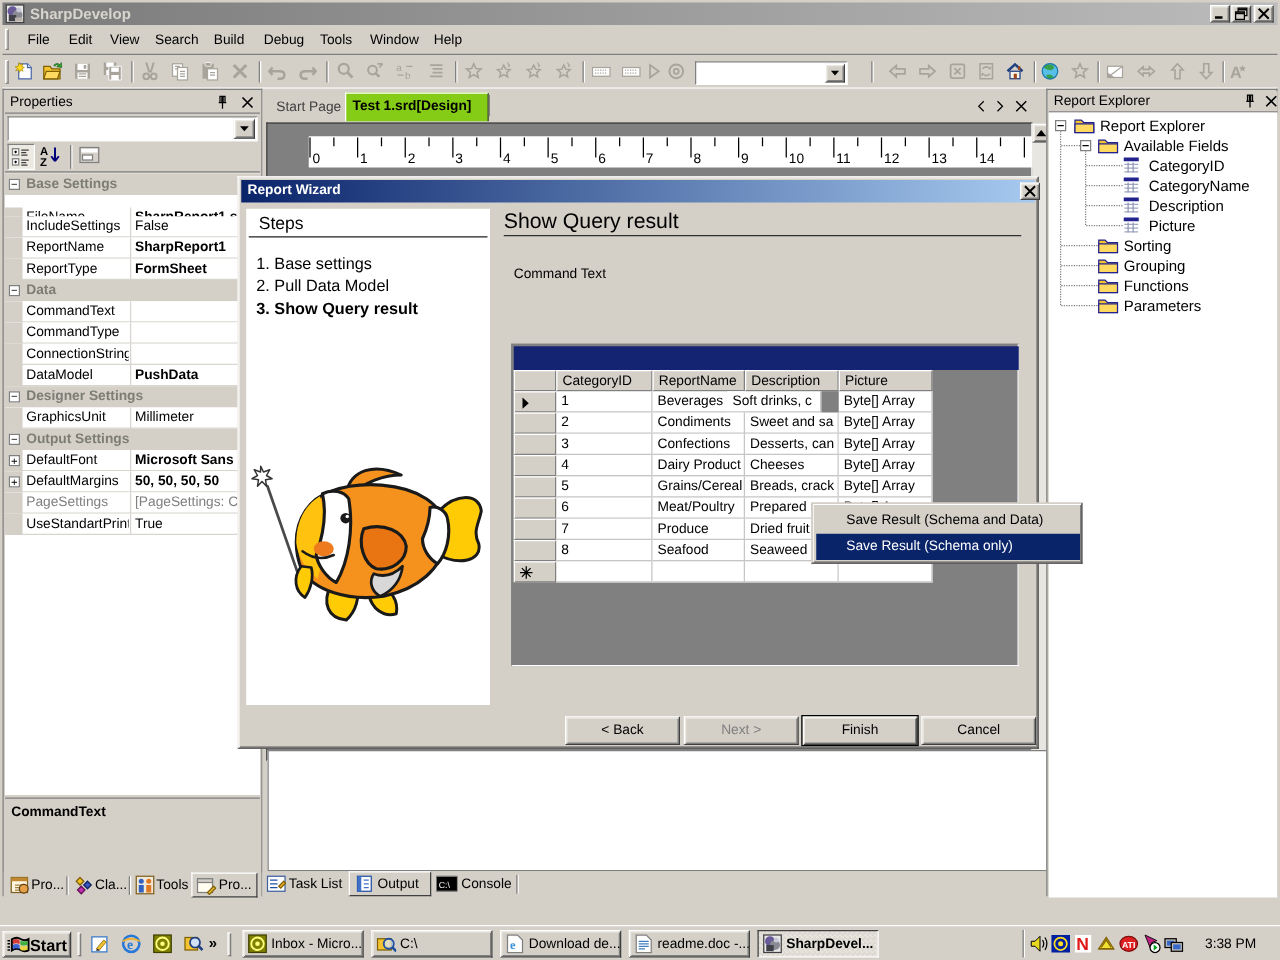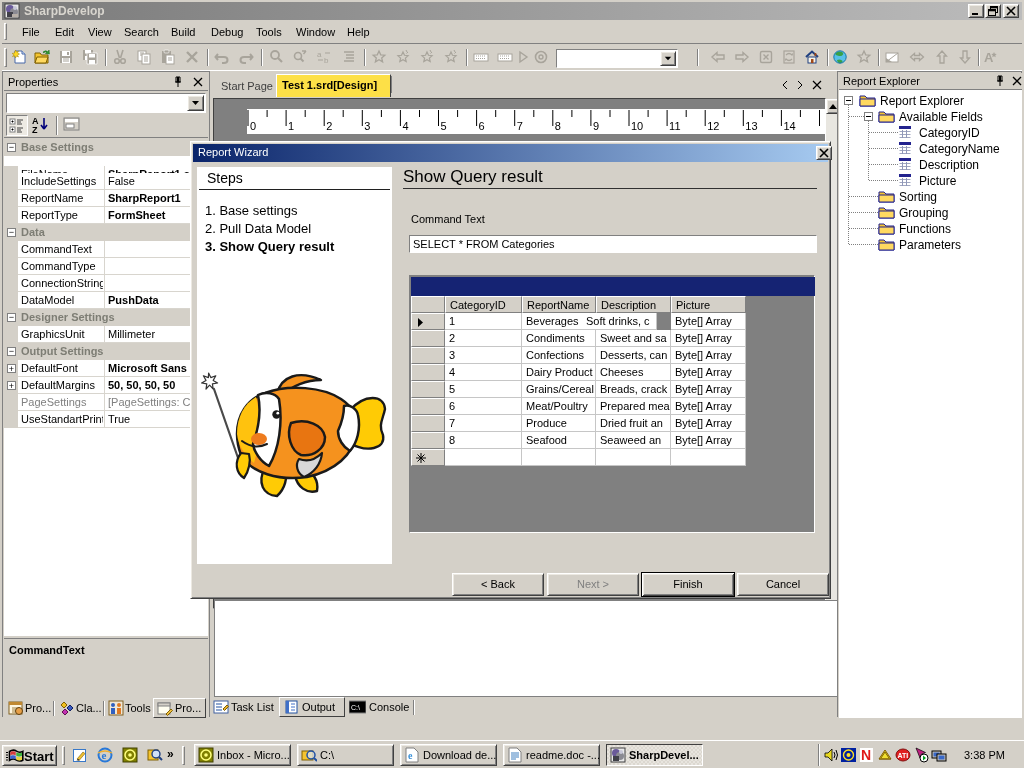--- a/index.html
+++ b/index.html
@@ -389,21 +389,21 @@
             <path d="M9 14 l5 -5 1.5 1.5 -5 5 z" fill="#f0c040" stroke="#806000"></path>
           </svg>
       <div class="abs" style="left:21px;top:3px;">Pro...</div>
     </div>
   </div>
 </div>
 
 <div class="abs" id="docarea" style="left:210px;top:71px;width:630px;height:646px;background:#d4d0c8;">
 
   <div class="abs" style="left:8px;top:5px;width:56px;height:20px;color:#404040;padding:4px 0 0 3px;">Start Page</div>
-  <div class="abs" style="left:66px;top:3px;width:115px;height:23px;background:#fde047;border:1px solid;border-color:#fff #404040 #404040 #fff;border-bottom:none;font-weight:bold;padding:4px 0 16px 5px;">Test 1.srd[Design]</div>
+  <div class="abs" style="left:66px;top:3px;width:115px;height:23px;background:#84cc16;border:1px solid;border-color:#fff #404040 #404040 #fff;border-bottom:none;font-weight:bold;padding:4px 0 16px 5px;">Test 1.srd[Design]</div>
   <div class="abs" style="left:181px;top:5px;width:1px;height:17px;background:#808080;"></div>
   <svg class="abs" style="left:570px;top:9px;" width="10" height="10" viewBox="0 0 10 10">
         <path d="M7 1 L3 5 L7 9" fill="none" stroke="#000"></path>
       </svg>
   <svg class="abs" style="left:585px;top:9px;" width="10" height="10" viewBox="0 0 10 10">
         <path d="M3 1 L7 5 L3 9" fill="none" stroke="#000"></path>
       </svg>
   <svg class="abs" style="left:602px;top:9px;" width="10" height="10" viewBox="0 0 10 10">
         <path d="M1 1 L9 9 M9 1 L1 9" stroke="#000" stroke-width="1.2"></path>
       </svg>
@@ -707,21 +707,21 @@
           <rect x="1" y="4" width="9" height="7" fill="#c8c4bc" stroke="#000"></rect>
           <rect x="2.5" y="5.5" width="6" height="4" fill="#3868c8"></rect>
           <rect x="6" y="7" width="9" height="7" fill="#c8c4bc" stroke="#000"></rect>
           <rect x="7.5" y="8.5" width="6" height="4" fill="#3868c8"></rect>
         </svg></div>
   <div class="abs" style="left:964px;top:8px;">3:38 PM</div>
 </div>
 
 <div class="abs raised" id="dialog" style="left:190px;top:141px;width:641px;height:458px;background:#d4d0c8;">
   <div class="abs" style="left:2px;top:2px;width:635px;height:18px;background:linear-gradient(90deg,#0a246a,#a6caf0);">
-    <div class="abs" style="left:5px;top:2px;font-weight:normal;color:#fff;">Report Wizard</div>
+    <div class="abs" style="left:5px;top:2px;font-weight:bold;color:#fff;">Report Wizard</div>
     <div class="abs btn" style="left:623px;top:2px;width:16px;height:14px;"><svg width="14" height="12" viewBox="0 0 14 12">
             <path d="M3 2 L11 10 M11 2 L3 10" stroke="#000" stroke-width="1.6"></path>
           </svg></div>
   </div>
 
   <div class="abs" style="left:6px;top:25px;width:195px;height:397px;background:#fff;">
     <div class="abs" style="left:10px;top:3px;font-size:14px;">Steps</div>
     <div class="abs" style="left:2px;top:22px;width:191px;height:1px;background:#202020;"></div>
     <div class="abs" style="left:8px;top:35px;font-size:13px;line-height:18px;">1. Base settings<br>2. Pull Data Model<br><b>3. Show Query result</b></div>
     <svg class="abs" style="left:2px;top:200px;" width="192" height="134" viewBox="0 0 192 134">
@@ -743,23 +743,20 @@
 <circle cx="78.8" cy="46.2" r="1.4" fill="#fff"></circle>
 <path d="M43 74 Q55 83 68 77" stroke="#1a1a1a" stroke-width="2" fill="none"></path>
 <path d="M42 86 C35 95 37 106 45 111 C50 104 52 94 50 87 Z" fill="#FFCB05" stroke="#1a1a1a" stroke-width="2.2"></path>
 </g>
 </svg>
   </div>
 
   <div class="abs" style="left:212px;top:25px;font-size:17px;">Show Query result</div>
   <div class="abs" style="left:212px;top:46px;width:414px;height:1px;background:#303030;"></div>
   <div class="abs" style="left:220px;top:71px;">Command Text</div>
-  <div class="abs sunkenthin" style="left:218px;top:93px;width:408px;height:18px;background:#fff;">
-    <div class="abs" style="left:3px;top:2px;">SELECT * FROM Categories</div>
-  </div>
 
   <div class="abs sunkenthin" style="left:218px;top:133px;width:406px;height:258px;background:#808080;">
       <div class="abs" style="left:1px;top:1px;width:404px;height:19px;background:#152373;"></div>
       <div class="abs gcell ghead" style="left:1px;top:20px;width:34px;height:17px;"></div>
       <div class="abs gcell ghead" style="left:35px;top:20px;width:77px;height:17px;padding:2px 0 0 4px;">CategoryID</div>
       <div class="abs gcell ghead" style="left:112px;top:20px;width:74px;height:17px;padding:2px 0 0 4px;">ReportName</div>
       <div class="abs gcell ghead" style="left:186px;top:20px;width:75px;height:17px;padding:2px 0 0 4px;">Description</div>
       <div class="abs gcell ghead" style="left:261px;top:20px;width:75px;height:17px;padding:2px 0 0 4px;">Picture</div>
       <div class="abs gcell gmark" style="left:1px;top:37px;width:34px;height:17px;">
           <svg width="10" height="11" viewBox="0 0 10 11" style="position:absolute;left:4px;top:3px;">
@@ -815,14 +812,18 @@
       <div class="abs gcell" style="left:186px;top:173px;width:75px;height:17px;"></div>
       <div class="abs gcell" style="left:261px;top:173px;width:75px;height:17px;"></div>
   </div>
 
   <div class="abs btn dlgbtn" style="left:261px;top:431px;">&lt; Back</div>
   <div class="abs btn dlgbtn" style="left:356px;top:431px;color:#808080;">Next &gt;</div>
   <div class="abs dlgbtn" style="left:450px;top:430px;width:94px;height:25px;background:#d4d0c8;border:1px solid #000;box-shadow:inset 1px 1px 0 #fff, inset -1px -1px 0 #404040, inset 2px 2px 0 #ece9e2, inset -2px -2px 0 #808080;line-height:23px;">Finish</div>
   <div class="abs btn dlgbtn" style="left:546px;top:431px;">Cancel</div>
 </div>
 
+<div class="abs" id="ctxmenu" style="left:649px;top:402px;width:217px;height:49px;background:#d4d0c8;border:1px solid;border-color:#d4d0c8 #404040 #404040 #d4d0c8;box-shadow:inset 1px 1px 0 #fff, inset -1px -1px 0 #808080;">
+  <div class="abs" style="left:3px;top:3px;width:211px;height:21px;padding:4px 0 0 24px;">Save Result (Schema and Data)</div>
+  <div class="abs" style="left:3px;top:24px;width:211px;height:21px;background:#0a246a;color:#fff;padding:4px 0 0 24px;">Save Result (Schema only)</div>
+</div>
 
 </div>
 
 </body></html>

